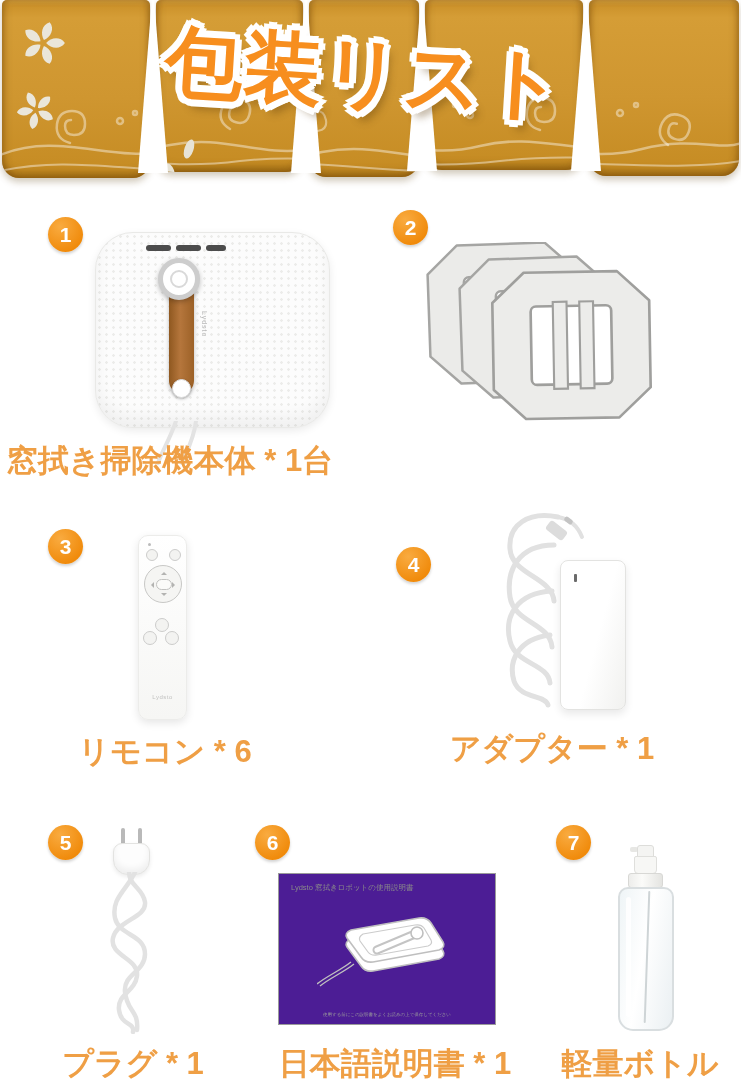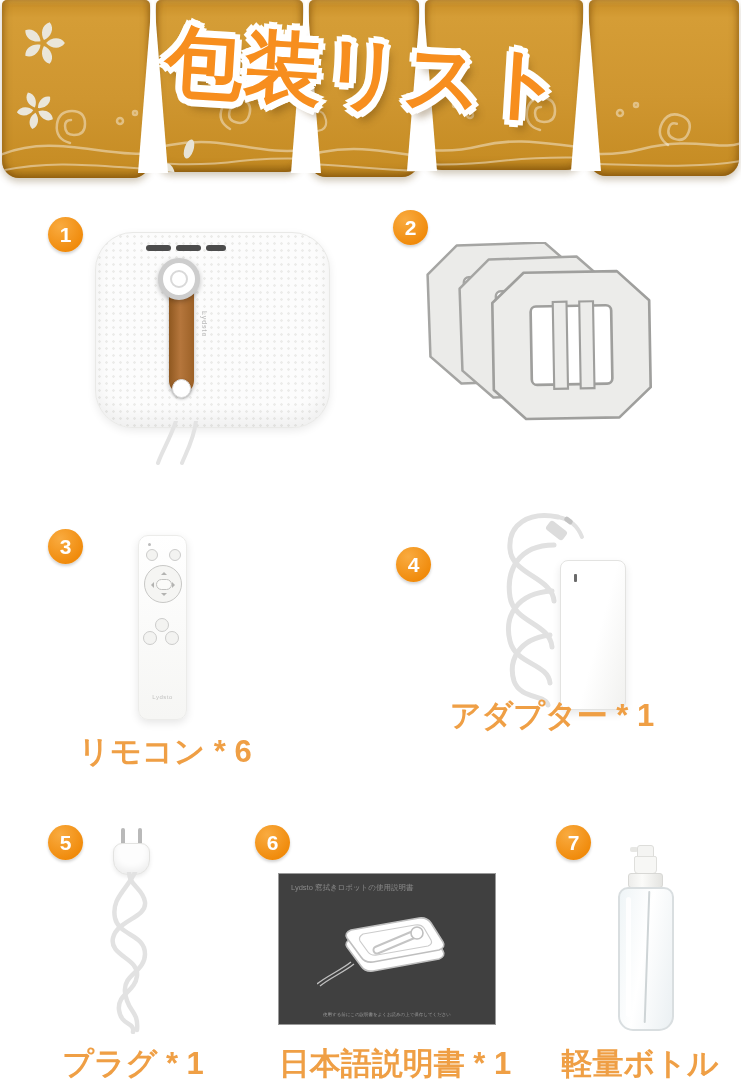--- a/index.html
+++ b/index.html
@@ -112,21 +112,21 @@
   .fig-plug { position:absolute; left:93px; top:826px; width:80px; height:210px; }
   .prong { position:absolute; top:2px; width:4px; height:17px; background:#b9b9b9;
     border-radius:2px; }
   .plug-body { position:absolute; left:20px; top:17px; width:37px; height:32px;
     background:#fdfdfd; border:1px solid #e3e3e1;
     border-radius:9px 9px 15px 15px;
     box-shadow:inset 0 -5px 7px rgba(0,0,0,.06),0 2px 4px rgba(0,0,0,.08); }
 
   
   .fig-manual { position:absolute; left:278px; top:873px; width:218px; height:152px;
-    background:#404040; border:1px solid #9a9a9a; }
+    background:#4c1d95; border:1px solid #9a9a9a; }
   .man-title { position:absolute; left:12px; top:9px; font-size:7.5px; color:#8a8a8a; }
   .man-note { position:absolute; left:0; right:0; bottom:7px; text-align:center;
     font-size:5px; color:#9c9c9c; transform:scale(.9); }
   .man-draw { position:absolute; left:38px; top:24px; }
 
   
   .fig-bottle { position:absolute; left:610px; top:843px; width:75px; height:192px; }
   .bt-nozzle { position:absolute; left:27px; top:2px; width:17px; height:12px;
     background:#f4f4f2; border:1px solid #ddddda; border-radius:3px 3px 0 0; }
   .bt-nozzle-tip { position:absolute; left:20px; top:4px; width:8px; height:5px;
@@ -302,20 +302,21 @@
         <div class="robot-dial-inner"></div>
       </div>
       <div class="robot-foot"></div>
       <div class="robot-brand">Lydsto</div>
       <svg class="robot-cables" width="120" height="45" viewBox="0 0 120 45" fill="none" stroke="#e3e3e3" stroke-width="4" stroke-linecap="round">
         <path d="M22,0 C16,18 8,30 4,42"></path>
         <path d="M42,0 C40,18 32,32 28,42"></path>
       </svg>
     </div>
   </div>
+  <div class="lbl" style="left:170px; top:440px;">窓拭き掃除機本体 * 1台</div>
 
   <div class="badge" style="left:393px; top:210px;">2</div>
   <div class="fig-mops">
     <svg width="270" height="180" viewBox="0 0 270 180">
       <g>
         <g transform="translate(4,2) rotate(-2 75 70)">
           <path d="M30,0 H118 L148,28 V110 L118,138 H30 L0,110 V28 Z" fill="#ebebe9" stroke="#a5a5a3" stroke-width="2.5" stroke-linejoin="round"></path>
           <rect x="36" y="32" width="76" height="74" rx="5" fill="#ffffff" stroke="#a5a5a3" stroke-width="2.5"></rect>
           <rect x="57" y="28" width="13" height="82" fill="#ebebe9" stroke="#a5a5a3" stroke-width="2"></rect>
           <rect x="82" y="28" width="13" height="82" fill="#ebebe9" stroke="#a5a5a3" stroke-width="2"></rect>
@@ -363,21 +364,21 @@
       <path d="M64,86 C28,88 16,112 22,136 C28,160 60,158 62,178"></path>
       <path d="M62,130 C30,134 20,156 26,176 C32,194 58,190 60,200"></path>
       <path d="M70,12 C82,14 90,22 94,32" stroke-width="4"></path>
     </svg>
     <div class="ad-tip"></div>
     <div class="ad-barrel"></div>
     <div class="ad-brick">
       <div class="ad-led"></div>
     </div>
   </div>
-  <div class="lbl" style="left:552px; top:695px;text-align:right;">アダプター * 1</div>
+  <div class="lbl" style="left:552px; top:728px;text-align:right;">アダプター * 1</div>
 
   <div class="badge" style="left:48px; top:825px;">5</div>
   <div class="fig-plug">
     <div class="prong" style="left:28px;"></div>
     <div class="prong" style="left:45px;"></div>
     <div class="plug-body"></div>
     <svg style="position:absolute; left:4px; top:46px;" width="72" height="162" viewBox="0 0 72 162" fill="none" stroke="#e2e2e2" stroke-width="4.5" stroke-linecap="round">
       <path d="M32,0 C32,14 46,16 48,30 C50,46 20,48 16,66 C12,84 42,86 40,104 C38,120 20,122 22,138 C24,154 38,150 36,160"></path>
       <path d="M38,0 C30,18 14,26 18,46 C22,64 48,62 48,82 C48,100 26,102 28,120 C30,140 42,138 40,158"></path>
     </svg>

